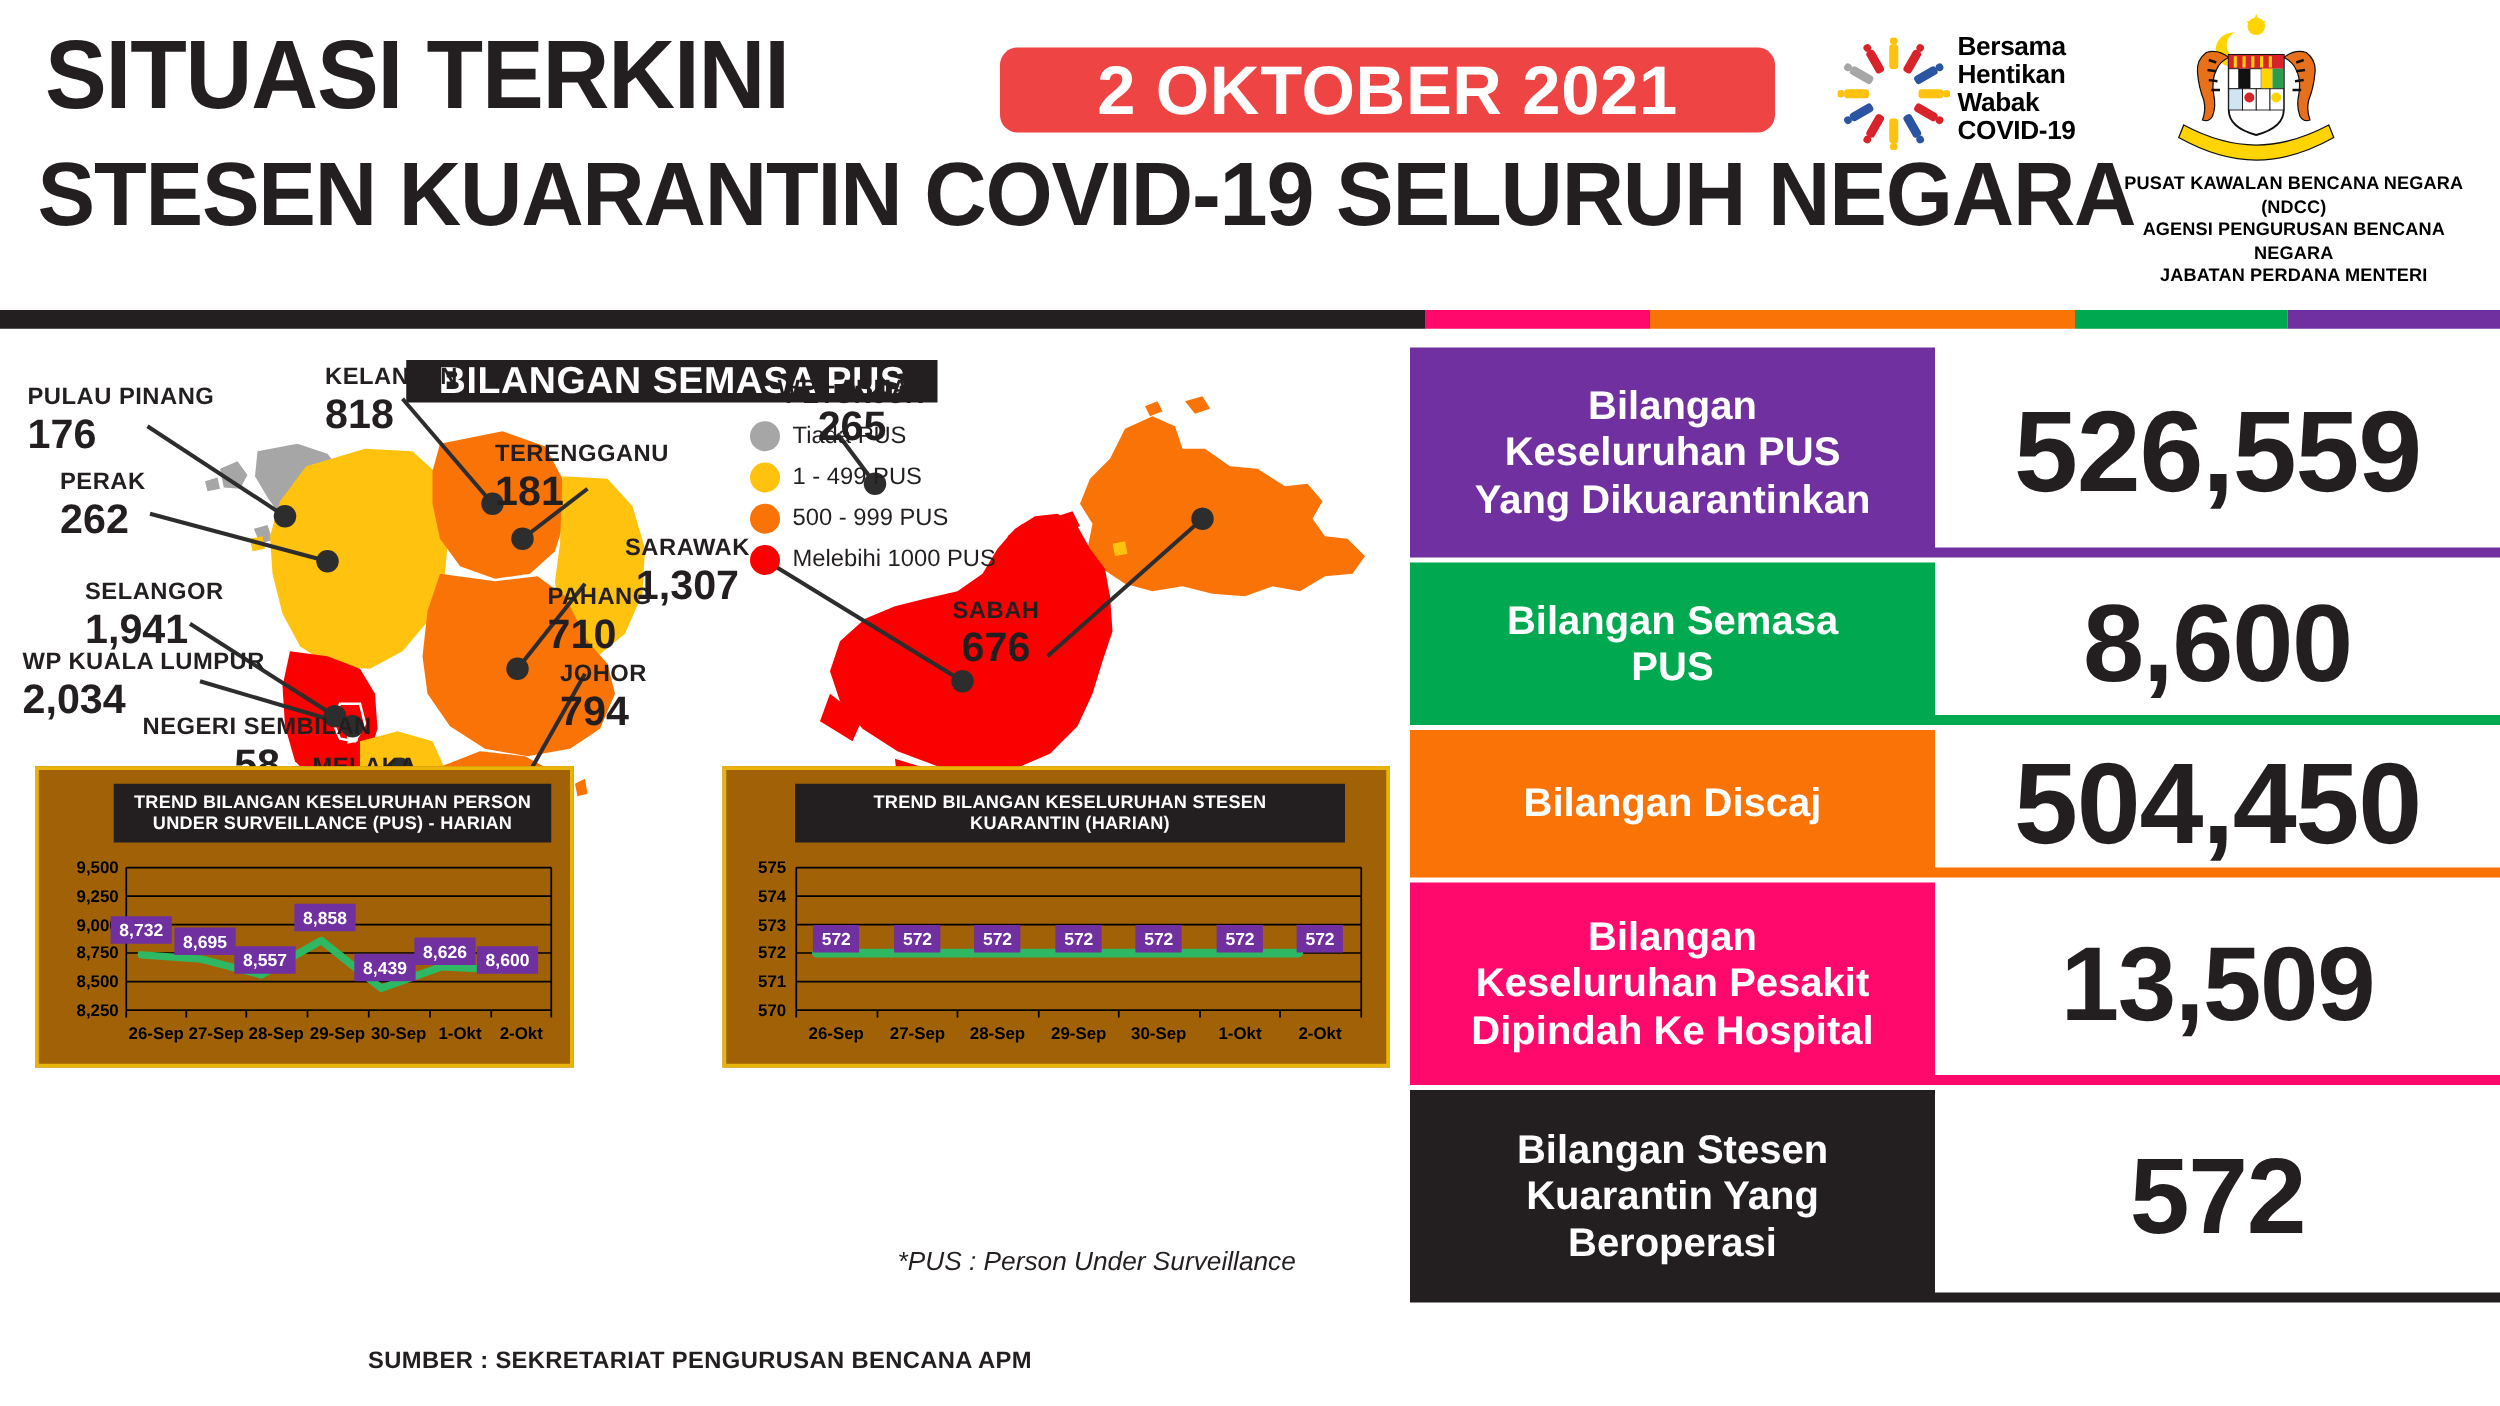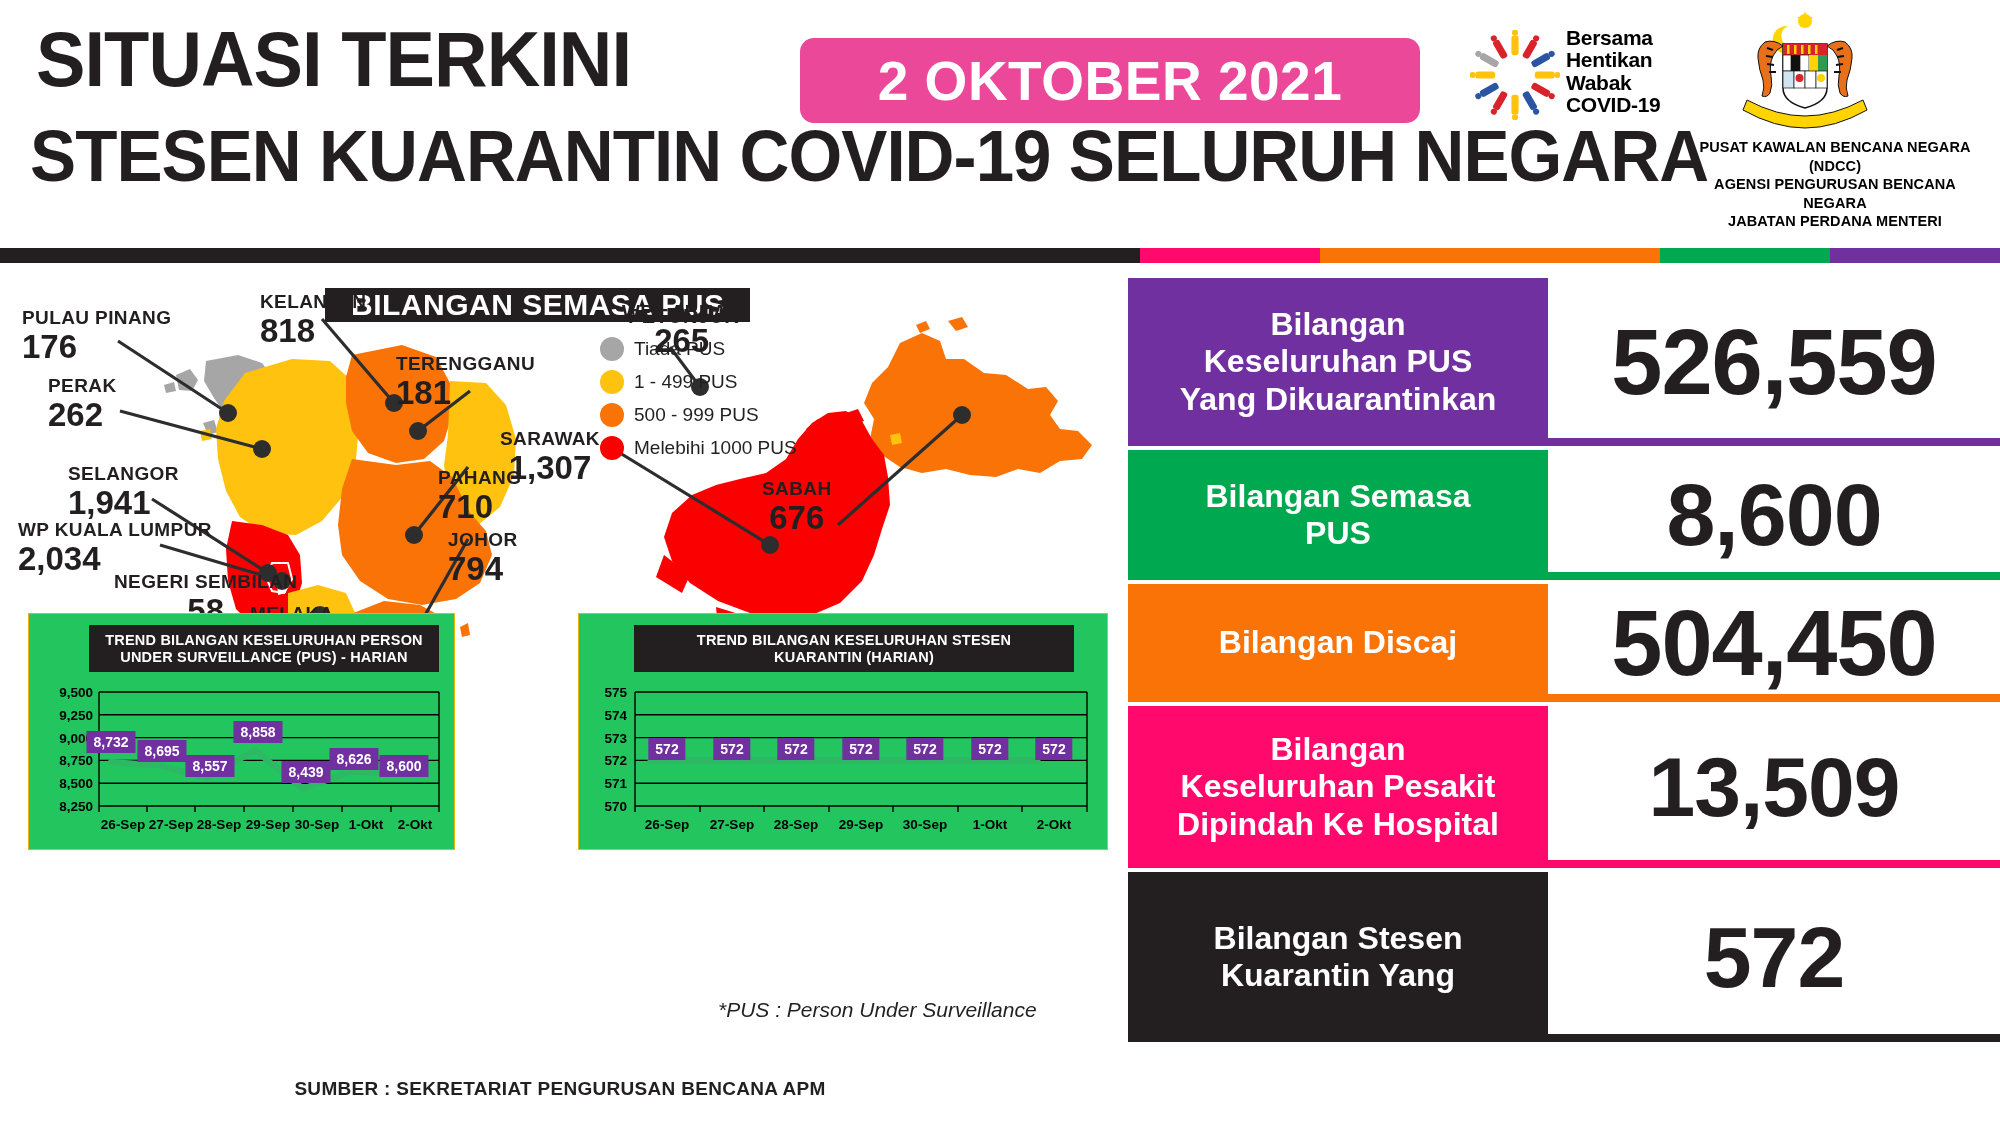--- a/index.html
+++ b/index.html
@@ -1,21 +1,21 @@
 <!DOCTYPE html>
 <html><head>
 <meta charset="utf-8">
 <style>
   html,body{margin:0;padding:0;background:#fff;}
   body{width:2000px;height:1125px;font-family:"Liberation Sans",sans-serif;overflow:hidden;position:relative;}
   #root{position:absolute;inset:0;width:2000px;height:1125px;}
 
   
   .hdr-title1{position:absolute;left:36px;top:20px;font-size:78px;font-weight:700;color:#231f20;letter-spacing:-1px;line-height:1;font-family:"Liberation Sans",sans-serif;transform:scaleX(.95);transform-origin:left top;}
-  .date-badge{position:absolute;left:800px;top:38px;width:620px;height:85px;background:#ec4899;border-radius:14px;display:flex;align-items:center;justify-content:center;}
+  .date-badge{position:absolute;left:800px;top:38px;width:620px;height:68px;background:#ef4444;border-radius:14px;display:flex;align-items:center;justify-content:center;}
   .date-badge span{color:#fff;font-size:55px;font-weight:700;letter-spacing:.5px;}
   .hdr-title2{position:absolute;left:30px;top:120px;font-size:72px;font-weight:700;color:#231f20;letter-spacing:-1px;line-height:1;transform:scaleX(.96);transform-origin:left top;}
 
   
   .bhw{position:absolute;left:1470px;top:25px;width:230px;height:105px;}
   .bhw-mark{position:absolute;left:0;top:5px;width:90px;height:90px;}
   .bhw-text{position:absolute;left:96px;top:2px;font-size:21px;font-weight:700;line-height:1.07;color:#000;letter-spacing:-.3px;}
 
   
   .jata{position:absolute;left:1725px;top:8px;width:160px;height:125px;}
@@ -37,21 +37,21 @@
 
   .legend{position:absolute;left:600px;top:42px;width:250px;}
   .legend-title{font-size:20px;font-weight:700;color:#231f20;margin-left:28px;letter-spacing:.4px;}
   .legend-row{display:flex;align-items:center;gap:10px;margin-top:9px;}
   .legend-dot{width:24px;height:24px;border-radius:50%;flex:0 0 auto;}
   .legend-lbl{font-size:19px;color:#231f20;}
 
   .pus-note{position:absolute;left:718px;top:735px;font-size:21px;font-style:italic;color:#231f20;}
 
   
-  .chart-box{position:absolute;border:1px solid #eab308;background:#22c55e;}
+  .chart-box{position:absolute;border:3px solid #eab308;background:#a16207;}
   #chart1{left:28px;top:350px;width:425px;height:235px;}
   #chart2{left:578px;top:350px;width:528px;height:235px;}
   .chart-title{position:absolute;background:#231f20;color:#fff;font-size:14.5px;font-weight:700;text-align:center;line-height:1.15;padding:7px 10px;letter-spacing:.2px;}
   #chart1 .chart-title{left:60px;top:11px;width:330px;}
   #chart2 .chart-title{left:55px;top:11px;width:420px;}
   .plot{position:absolute;}
   .ytick{position:absolute;font-size:13.5px;font-weight:700;color:#000;text-align:right;transform:translateY(-50%);}
   .xtick{position:absolute;font-size:13.5px;font-weight:700;color:#000;text-align:center;transform:translateX(-50%);}
   .dlabel{position:absolute;background:#7030a0;color:#fff;font-size:14px;font-weight:700;padding:3px 7px;transform:translate(-50%,-50%);white-space:nowrap;}
   .src{position:absolute;left:0;top:815px;width:1120px;text-align:center;font-size:19px;font-weight:700;color:#231f20;letter-spacing:.3px;}
@@ -515,20 +515,21 @@
         <div class="stat-val" style="font-size:84px;">13,509</div>
         <div class="stat-underline" style="background:#ff0a6c;"></div>
       </div>
     </div>
 
     <div class="stat-row" style="top:594px;height:170px;">
       <div class="stat-lbl" style="background:#231f20;">
         <div>
           <div>Bilangan Stesen</div>
           <div>Kuarantin Yang</div>
+          <div>Beroperasi</div>
         </div>
       </div>
       <div class="stat-val-wrap">
         <div class="stat-val" style="font-size:86px;">572</div>
         <div class="stat-underline" style="background:#231f20;"></div>
       </div>
     </div>
 
   </div>
 </div>

